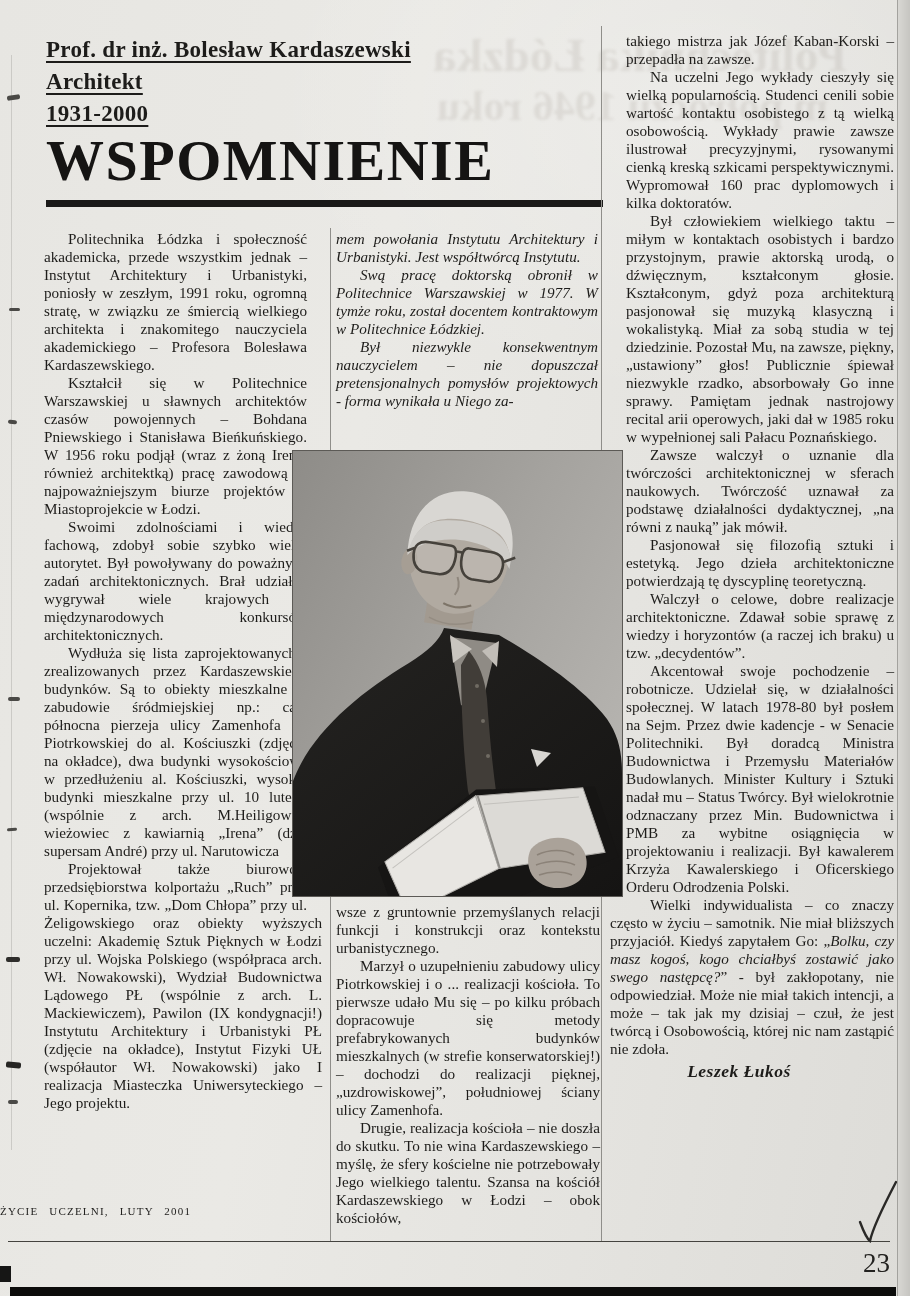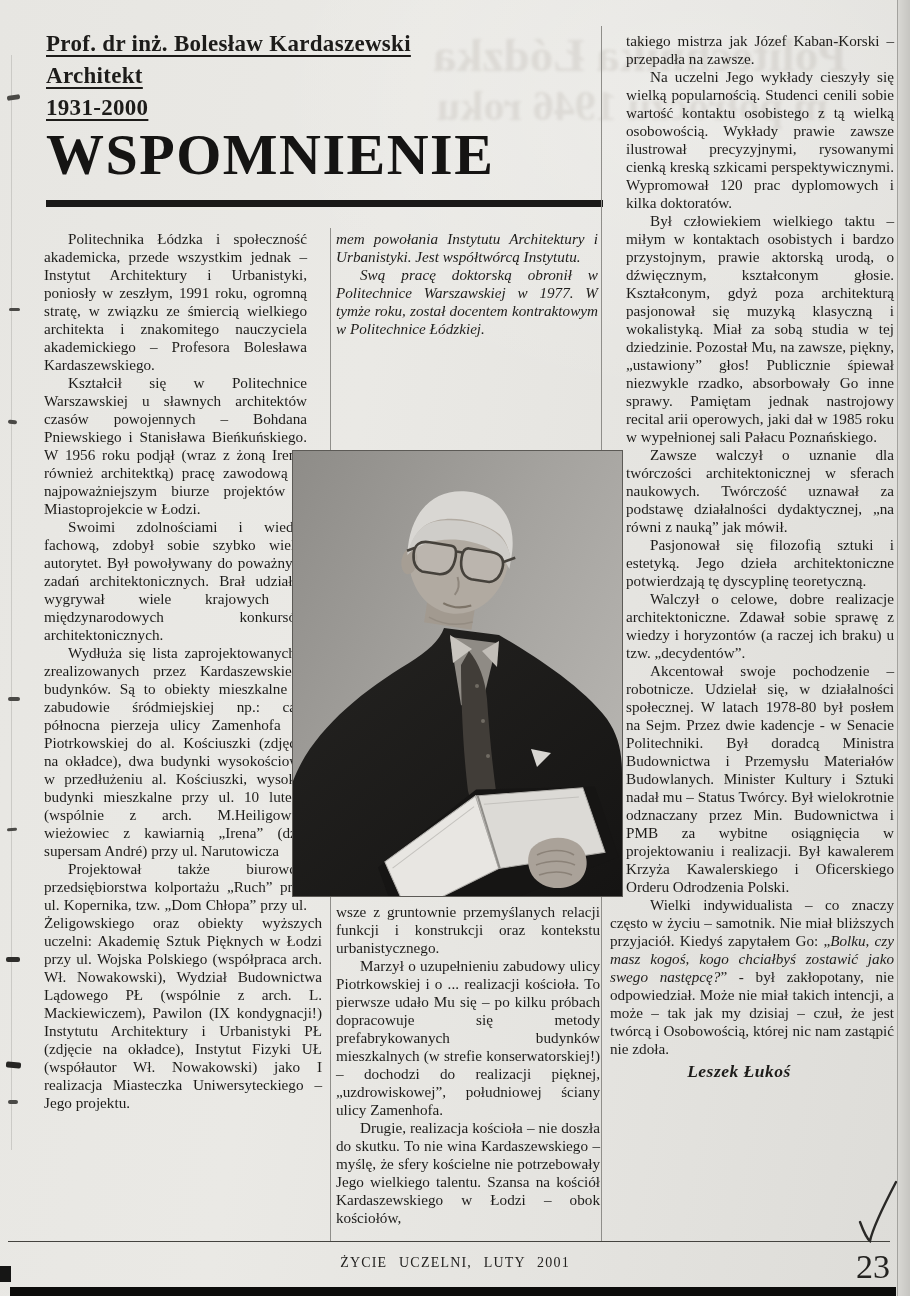--- a/index.html
+++ b/index.html
@@ -21,21 +21,21 @@
   .scan-band-bottom{position:absolute;left:10px;top:1287px;width:886px;height:9px;background:#0c0c0b;z-index:7;}
   .scan-corner-mark{position:absolute;left:0;top:1266px;width:11px;height:16px;background:#161615;z-index:7;}
   .crease{position:absolute;left:11px;top:55px;width:1px;height:1095px;background:#cbcac6;z-index:2;}
   .speck{position:absolute;background:#4a4946;border-radius:2px;z-index:3;}
   
   .ghost{position:absolute;transform:scaleX(-1);color:#90867c;opacity:0.16;font-weight:bold;
     white-space:nowrap;filter:blur(1.5px);z-index:0;}
   .ghost1{left:380px;top:28px;width:520px;font-size:47px;text-align:center;}
   .ghost2{left:360px;top:82px;width:545px;font-size:42px;text-align:center;}
   
-  .header{position:absolute;left:46px;top:28px;width:560px;z-index:1;}
+  .header{position:absolute;left:46px;top:34px;width:560px;z-index:1;}
   .hline{font-size:23px;font-weight:bold;line-height:32px;text-decoration:underline;
     text-decoration-thickness:2px;text-underline-offset:4px;letter-spacing:0.3px;}
   .big-title{font-size:58px;font-weight:bold;letter-spacing:1.5px;line-height:62px;color:#151413;}
   .rule-thick{position:absolute;left:46px;top:200px;width:557px;height:7px;background:#1a1918;z-index:1;}
   
   .divider{position:absolute;width:1px;background:#8f8e8a;z-index:1;}
   .divider1{left:330px;top:228px;height:1013px;}
   .divider2{left:601px;top:26px;height:1215px;}
   
   .col{position:absolute;z-index:2;font-size:15.2px;line-height:18px;text-align:justify;}
@@ -49,23 +49,23 @@
   .intrusion-l{float:left;width:16px;height:449px;margin-top:416px;}
   .signature{text-align:center;font-style:italic;font-weight:bold;font-size:17.5px;
     margin-top:4px;padding-right:26px;letter-spacing:0.5px;}
   .checkmark{position:absolute;left:856px;top:1178px;z-index:3;}
   
   .photo{position:absolute;left:292px;top:450px;width:331px;height:447px;z-index:4;
     border:1px solid #5c5a56;box-sizing:border-box;background:#9c9a96;}
   .photo svg{display:block;}
   
   .footer-rule{position:absolute;left:8px;top:1241px;width:882px;height:1px;background:#44433f;z-index:2;}
-  .journal-line{position:absolute;left:0;top:1255px;width:910px;text-align:center;
-    font-size:14px;letter-spacing:1.2px;word-spacing:7px;color:#232220;z-index:2;}
-  .page-number{position:absolute;right:20px;top:1248px;font-size:34px;color:#232220;z-index:2;}
+  .journal-line{position:absolute;left:0;top:1205px;width:910px;
+    font-size:11px;letter-spacing:1.2px;word-spacing:7px;color:#232220;z-index:2;}
+  .page-number{position:absolute;right:20px;top:1248px;font-size:27px;color:#232220;z-index:2;}
 </style>
 </head>
 <body>
 
 <div class="page">
 
   <div class="ghost ghost1">Politechnika Łódzka</div>
   <div class="ghost ghost2">m półroczu 1946 roku</div>
 
   <div class="header">
@@ -84,20 +84,21 @@
     <p>Politechnika Łódzka i społeczność akademicka, przede wszystkim jednak – Instytut Architektury i Urbanistyki, poniosły w zeszłym, 1991 roku, ogromną stratę, w związku ze śmiercią wielkiego architekta i znakomitego nauczyciela akademickiego – Profesora Bolesława Kardaszewskiego.</p>
     <p>Kształcił się w Politechnice Warszawskiej u sławnych architektów czasów powojennych – Bohdana Pniewskiego i Stanisława Bieńkuńskiego. W 1956 roku podjął (wraz z żoną Ireną, również architektką) pracę zawodową w najpoważniejszym biurze projektów – Miastoprojekcie w Łodzi.</p>
     <p>Swoimi zdolnościami i wiedzą fachową, zdobył sobie szybko wielki autorytet. Był powoływany do poważnych zadań architektonicznych. Brał udział i wygrywał wiele krajowych i międzynarodowych konkursów architektonicznych.</p>
     <p>Wydłuża się lista zaprojektowanych i zrealizowanych przez Kardaszewskiego budynków. Są to obiekty mieszkalne w zabudowie śródmiejskiej np.: cała północna pierzeja ulicy Zamenhofa od Piotrkowskiej do al. Kościuszki (zdjęcie na okładce), dwa budynki wysokościowe w przedłużeniu al. Kościuszki, wysokie budynki mieszkalne przy ul. 10 lutego (wspólnie z arch. M.Heiligową), wieżowiec z kawiarnią „Irena” (dziś supersam André) przy ul. Narutowicza</p>
     <p>Projektował także biurowce: przedsiębiorstwa kolportażu „Ruch” przy ul. Kopernika, tzw. „Dom Chłopa” przy ul. Żeligowskiego oraz obiekty wyższych uczelni: Akademię Sztuk Pięknych w Łodzi przy ul. Wojska Polskiego (współpraca arch. Wł. Nowakowski), Wydział Budownictwa Lądowego PŁ (wspólnie z arch. L. Mackiewiczem), Pawilon (IX kondygnacji!) Instytutu Architektury i Urbanistyki PŁ (zdjęcie na okładce), Instytut Fizyki UŁ (współautor Wł. Nowakowski) jako I realizacja Miasteczka Uniwersyteckiego – Jego projektu.</p>
   </div>
 
   <div class="col col2top">
     <p class="no-indent">mem powołania Instytutu Architektury i Urbanistyki. Jest współtwórcą Instytutu.</p>
     <p>Swą pracę doktorską obronił w Politechnice Warszawskiej w 1977. W tymże roku, został docentem kontraktowym w Politechnice Łódzkiej.</p>
+    <p>Był niezwykle konsekwentnym nauczycielem – nie dopuszczał pretensjonalnych pomysłów projektowych - forma wynikała u Niego za-</p>
   </div>
 
   <div class="photo">
     <svg width="329" height="445" viewBox="0 0 329 445" xmlns="http://www.w3.org/2000/svg">
       <defs>
         <linearGradient id="pbg" x1="0" y1="0" x2="1" y2="0.7">
           <stop offset="0" stop-color="#8e8c88"></stop>
           <stop offset="0.55" stop-color="#a5a39f"></stop>
           <stop offset="1" stop-color="#b6b4b0"></stop>
         </linearGradient>
@@ -157,21 +158,21 @@
 
   <div class="col col2bot">
     <p class="no-indent">wsze z gruntownie przemyślanych relacji funkcji i konstrukcji oraz kontekstu urbanistycznego.</p>
     <p>Marzył o uzupełnieniu zabudowy ulicy Piotrkowskiej i o ... realizacji kościoła. To pierwsze udało Mu się – po kilku próbach dopracowuje się metody prefabrykowanych budynków mieszkalnych (w strefie konserwatorskiej!) – dochodzi do realizacji pięknej, „uzdrowiskowej”, południowej ściany ulicy Zamenhofa.</p>
     <p>Drugie, realizacja kościoła – nie doszła do skutku. To nie wina Kardaszewskiego – myślę, że sfery kościelne nie potrzebowały Jego wielkiego talentu. Szansa na kościół Kardaszewskiego w Łodzi – obok kościołów,</p>
   </div>
 
   <div class="col col3">
     <div class="intrusion-l"></div>
     <p class="no-indent">takiego mistrza jak Józef Kaban-Korski – przepadła na zawsze.</p>
-    <p>Na uczelni Jego wykłady cieszyły się wielką popularnością. Studenci cenili sobie wartość kontaktu osobistego z tą wielką osobowością. Wykłady prawie zawsze ilustrował precyzyjnymi, rysowanymi cienką kreską szkicami perspektywicznymi. Wypromował 120 prac dyplomowych i kilka doktoratów.</p>
+    <p>Na uczelni Jego wykłady cieszyły się wielką popularnością. Studenci cenili sobie wartość kontaktu osobistego z tą wielką osobowością. Wykłady prawie zawsze ilustrował precyzyjnymi, rysowanymi cienką kreską szkicami perspektywicznymi. Wypromował 160 prac dyplomowych i kilka doktoratów.</p>
     <p>Był człowiekiem wielkiego taktu – miłym w kontaktach osobistych i bardzo przystojnym, prawie aktorską urodą, o dźwięcznym, kształconym głosie. Kształconym, gdyż poza architekturą pasjonował się muzyką klasyczną i wokalistyką. Miał za sobą studia w tej dziedzinie. Pozostał Mu, na zawsze, piękny, „ustawiony” głos! Publicznie śpiewał niezwykle rzadko, absorbowały Go inne sprawy. Pamiętam jednak nastrojowy recital arii operowych, jaki dał w 1985 roku w wypełnionej sali Pałacu Poznańskiego.</p>
     <p>Zawsze walczył o uznanie dla twórczości architektonicznej w sferach naukowych. Twórczość uznawał za podstawę działalności dydaktycznej, „na równi z nauką” jak mówił.</p>
     <p>Pasjonował się filozofią sztuki i estetyką. Jego dzieła architektoniczne potwierdzają tę dyscyplinę teoretyczną.</p>
     <p>Walczył o celowe, dobre realizacje architektoniczne. Zdawał sobie sprawę z wiedzy i horyzontów (a raczej ich braku) u tzw. „decydentów”.</p>
     <p>Akcentował swoje pochodzenie – robotnicze. Udzielał się, w działalności społecznej. W latach 1978-80 był posłem na Sejm. Przez dwie kadencje - w Senacie Politechniki. Był doradcą Ministra Budownictwa i Przemysłu Materiałów Budowlanych. Minister Kultury i Sztuki nadał mu – Status Twórcy. Był wielokrotnie odznaczany przez Min. Budownictwa i PMB za wybitne osiągnięcia w projektowaniu i realizacji. Był kawalerem Krzyża Kawalerskiego i Oficerskiego Orderu Odrodzenia Polski.</p>
     <p><span>Wielki indywidualista – co znaczy często w życiu – samotnik. Nie miał bliższych przyjaciół. Kiedyś zapytałem Go: „</span><i>Bolku, czy masz kogoś, kogo chciałbyś zostawić jako swego następcę?</i><span>” - był zakłopotany, nie odpowiedział. Może nie miał takich intencji, a może – tak jak my dzisiaj – czuł, że jest twórcą i Osobowością, której nic nam zastąpić nie zdoła.</span></p>
     <div class="signature">Leszek Łukoś</div>
   </div>
 
   <svg class="checkmark" width="44" height="72" viewBox="0 0 44 72">

